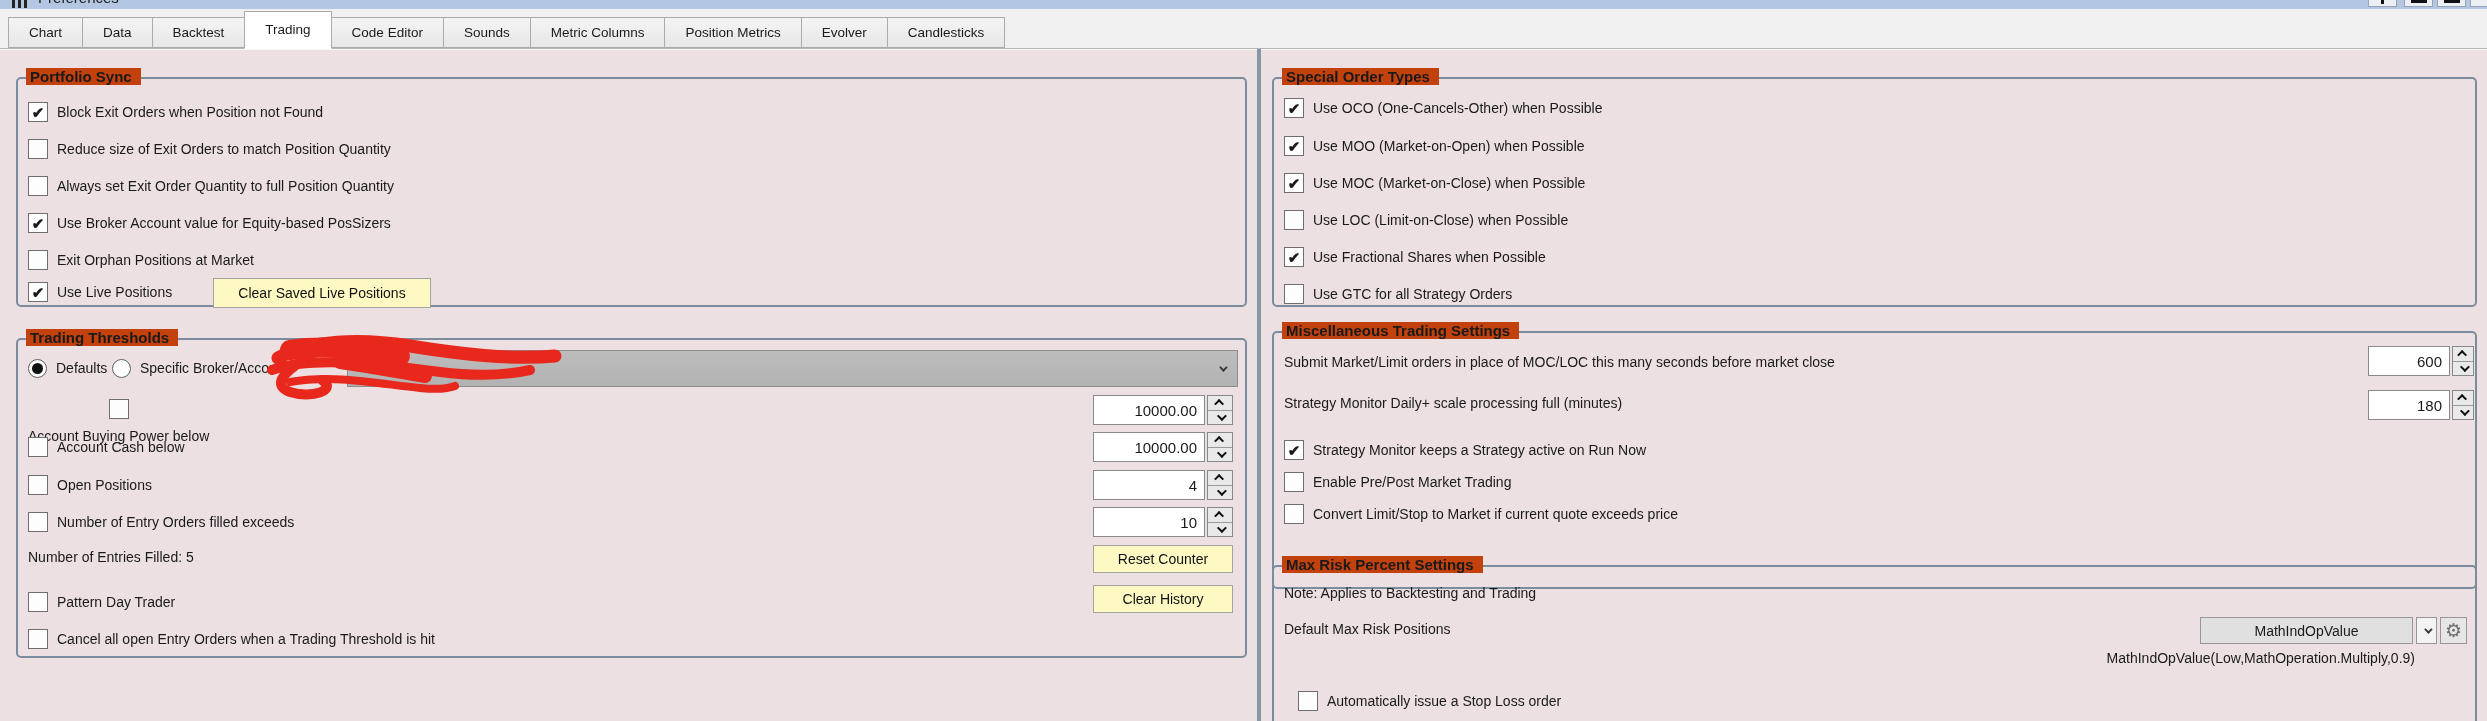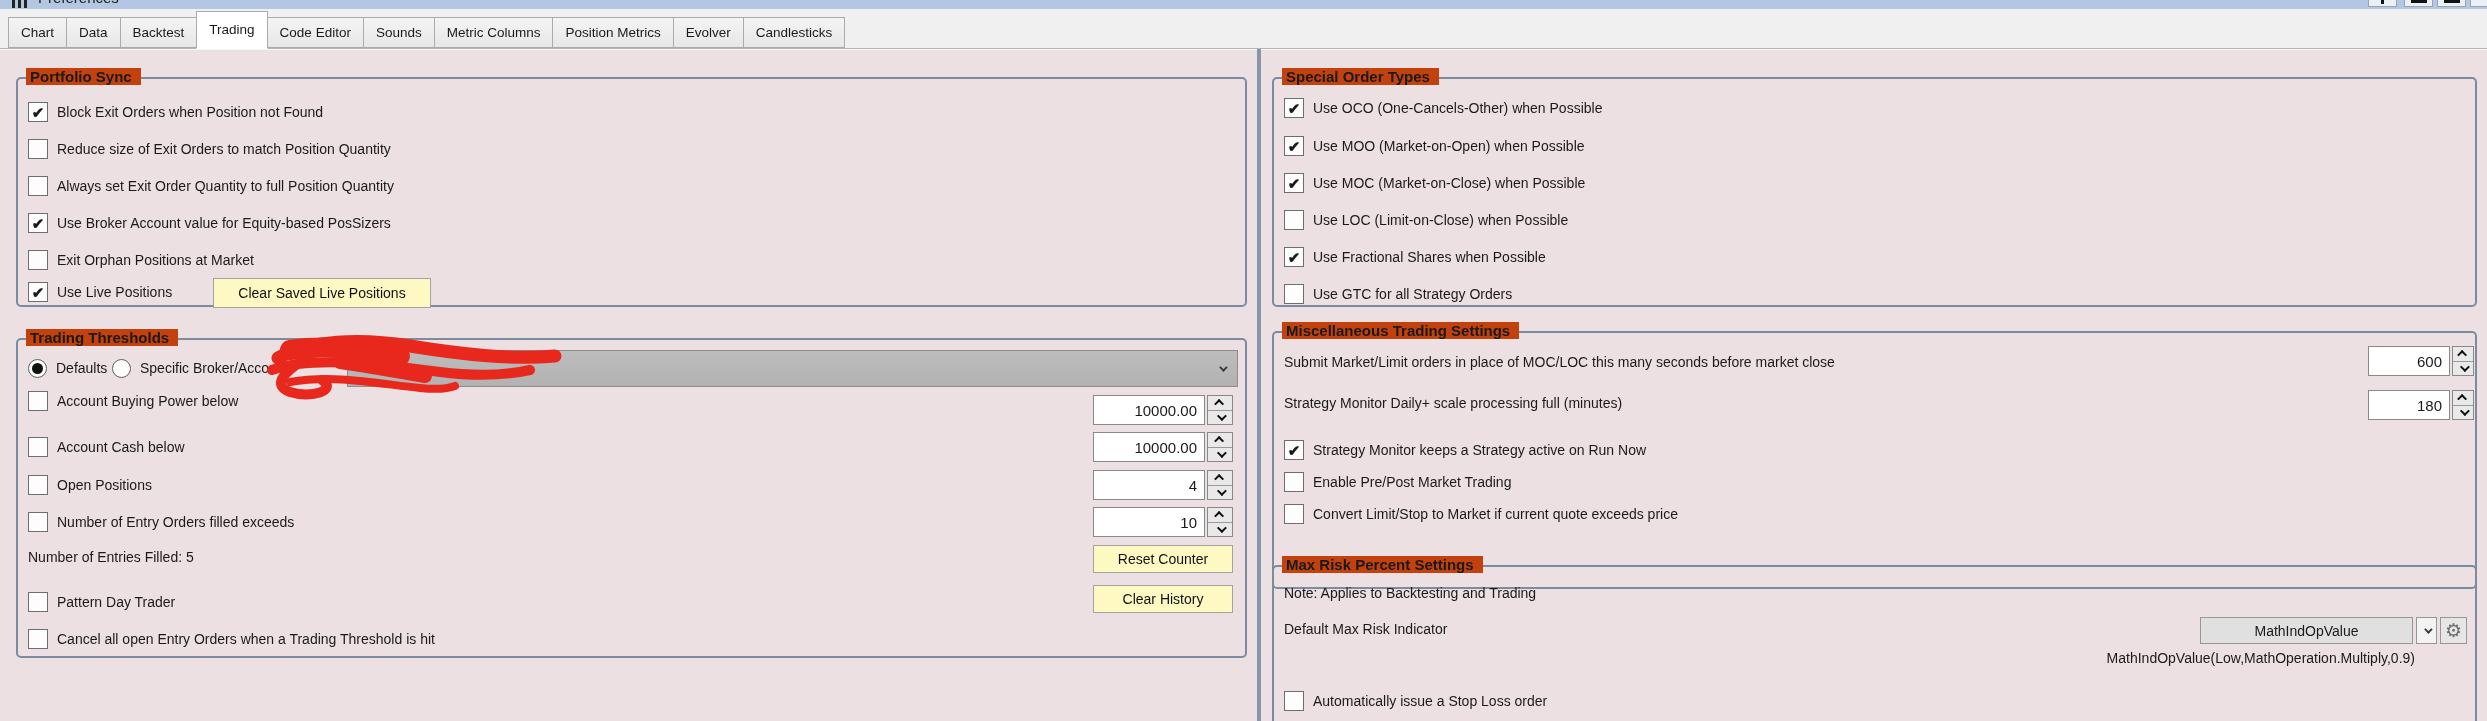--- a/index.html
+++ b/index.html
@@ -11,21 +11,21 @@
   .titlebar { position:absolute; left:0; top:0; width:2487px; height:9px; background:#b3c6e2; overflow:hidden; z-index:10; }
   .tb-title { position:absolute; left:38px; top:-11px; font-size:15px; color:#222; }
   .app-icon { position:absolute; left:12px; top:-8px; width:18px; height:16px; display:flex; gap:3px; align-items:flex-end; }
   .app-icon i { display:block; width:3px; background:#222; }
   .tb-btn { position:absolute; top:-13px; width:29px; height:20px; background:#eceff3; border:1px solid #98a4b4; display:flex; align-items:center; justify-content:center; }
   .tb-btn .vbar { width:3px; height:13px; background:#111; }
   .tb-btn .hbar { width:16px; height:7px; background:#111; margin-top:4px; }
 
   
   .tabbar { position:absolute; left:0; top:9px; width:2487px; height:40px; background:#f0f0f0; display:flex; align-items:flex-end; padding-left:8px; border-bottom:1px solid #b5b5b5; }
-  .tab { height:31px; display:flex; align-items:center; padding:0 12px; font-size:13.5px; background:linear-gradient(#f4f4f4,#e7e7e7); border:1px solid #ababab; margin-right:-1px; white-space:nowrap; position:relative; z-index:1; }
+  .tab { height:31px; display:flex; align-items:center; padding:0 20px; font-size:13.5px; background:linear-gradient(#f4f4f4,#e7e7e7); border:1px solid #ababab; margin-right:-1px; white-space:nowrap; position:relative; z-index:1; }
   .tab.active { height:38px; background:#fff; z-index:3; margin-bottom:-1px; padding-bottom:1px; border-bottom:1px solid #fff; }
 
   
   .content { position:absolute; left:0; top:49px; width:2487px; height:672px; background:#ece0e2; border-top:1px solid #f8f8f8; }
   .vsplit { position:absolute; left:1257px; top:49px; width:4px; height:672px; background:#8596a7; }
 
   .group { position:absolute; border:2px solid #7b8ca0; border-radius:5px; }
   .group-title { position:absolute; top:-11px; left:8px; background:#c2410c; padding:0 9px 0 4px; font-weight:bold; font-size:15px; white-space:nowrap; }
 
   .row { position:absolute; display:flex; align-items:center; gap:9px; height:22px; font-size:14px; white-space:nowrap; }
@@ -134,21 +134,21 @@
       <span>Defaults</span>
     </div>
     <div class="row" style="left:94px; top:17px;">
       <span class="radio"></span>
       <span>Specific Broker/Account</span>
     </div>
     <div class="combo-disabled" style="left:329px; top:10px; width:891px; height:37px;">
       <i class="chev dn small"></i>
     </div>
 
-    <div class="row" style="left:10px; top:50px;">
+    <div class="row" style="left:10px; top:59px;flex-direction:column;">
       <span class="cb-box"></span>
       <span>Account Buying Power below</span>
     </div>
     <div class="spin" style="left:1075px; top:55px;">
       <div class="spin-val" style="width:112px; height:30px;">10000.00</div>
       <div class="spin-btns" style="width:26px; height:30px;">
         <div class="sb">
             <i class="chev up"></i>
           </div>
         <div class="sb">
@@ -298,29 +298,29 @@
     </div>
     <div class="row" style="left:10px; top:170px;">
       <span class="cb-box"></span>
       <span>Convert Limit/Stop to Market if current quote exceeds price</span>
     </div>
   </div>
 
   <div class="group" style="left:1272px; top:565px; width:1205px; height:190px;">
     <div class="group-title">Max Risk Percent Settings</div>
     <div class="plain-label note" style="left:10px; top:15px;">Note: Applies to Backtesting and Trading</div>
-    <div class="plain-label" style="left:10px; top:51px;">Default Max Risk Indicator</div>
+    <div class="plain-label" style="left:10px; top:51px;">Default Max Risk Positions</div>
 
     <div class="ind-combo" style="left:926px; top:50px; width:213px;">MathIndOpValue</div>
     <div class="ind-chev" style="left:1142px; top:50px; width:21px;">
         <i class="chev dn small"></i>
       </div>
     <div class="ind-gear" style="left:1166px; top:50px; width:27px;">⚙</div>
 
     <div class="formula" style="right:60px; top:83px; width:700px;">MathIndOpValue(Low,MathOperation.Multiply,0.9)</div>
 
-    <div class="row" style="left:10px; top:123px;">
+    <div class="row" style="left:24px; top:123px;">
       <span class="cb-box"></span>
       <span>Automatically issue a Stop Loss order</span>
     </div>
   </div>
 
 </div>
 
 </body></html>

